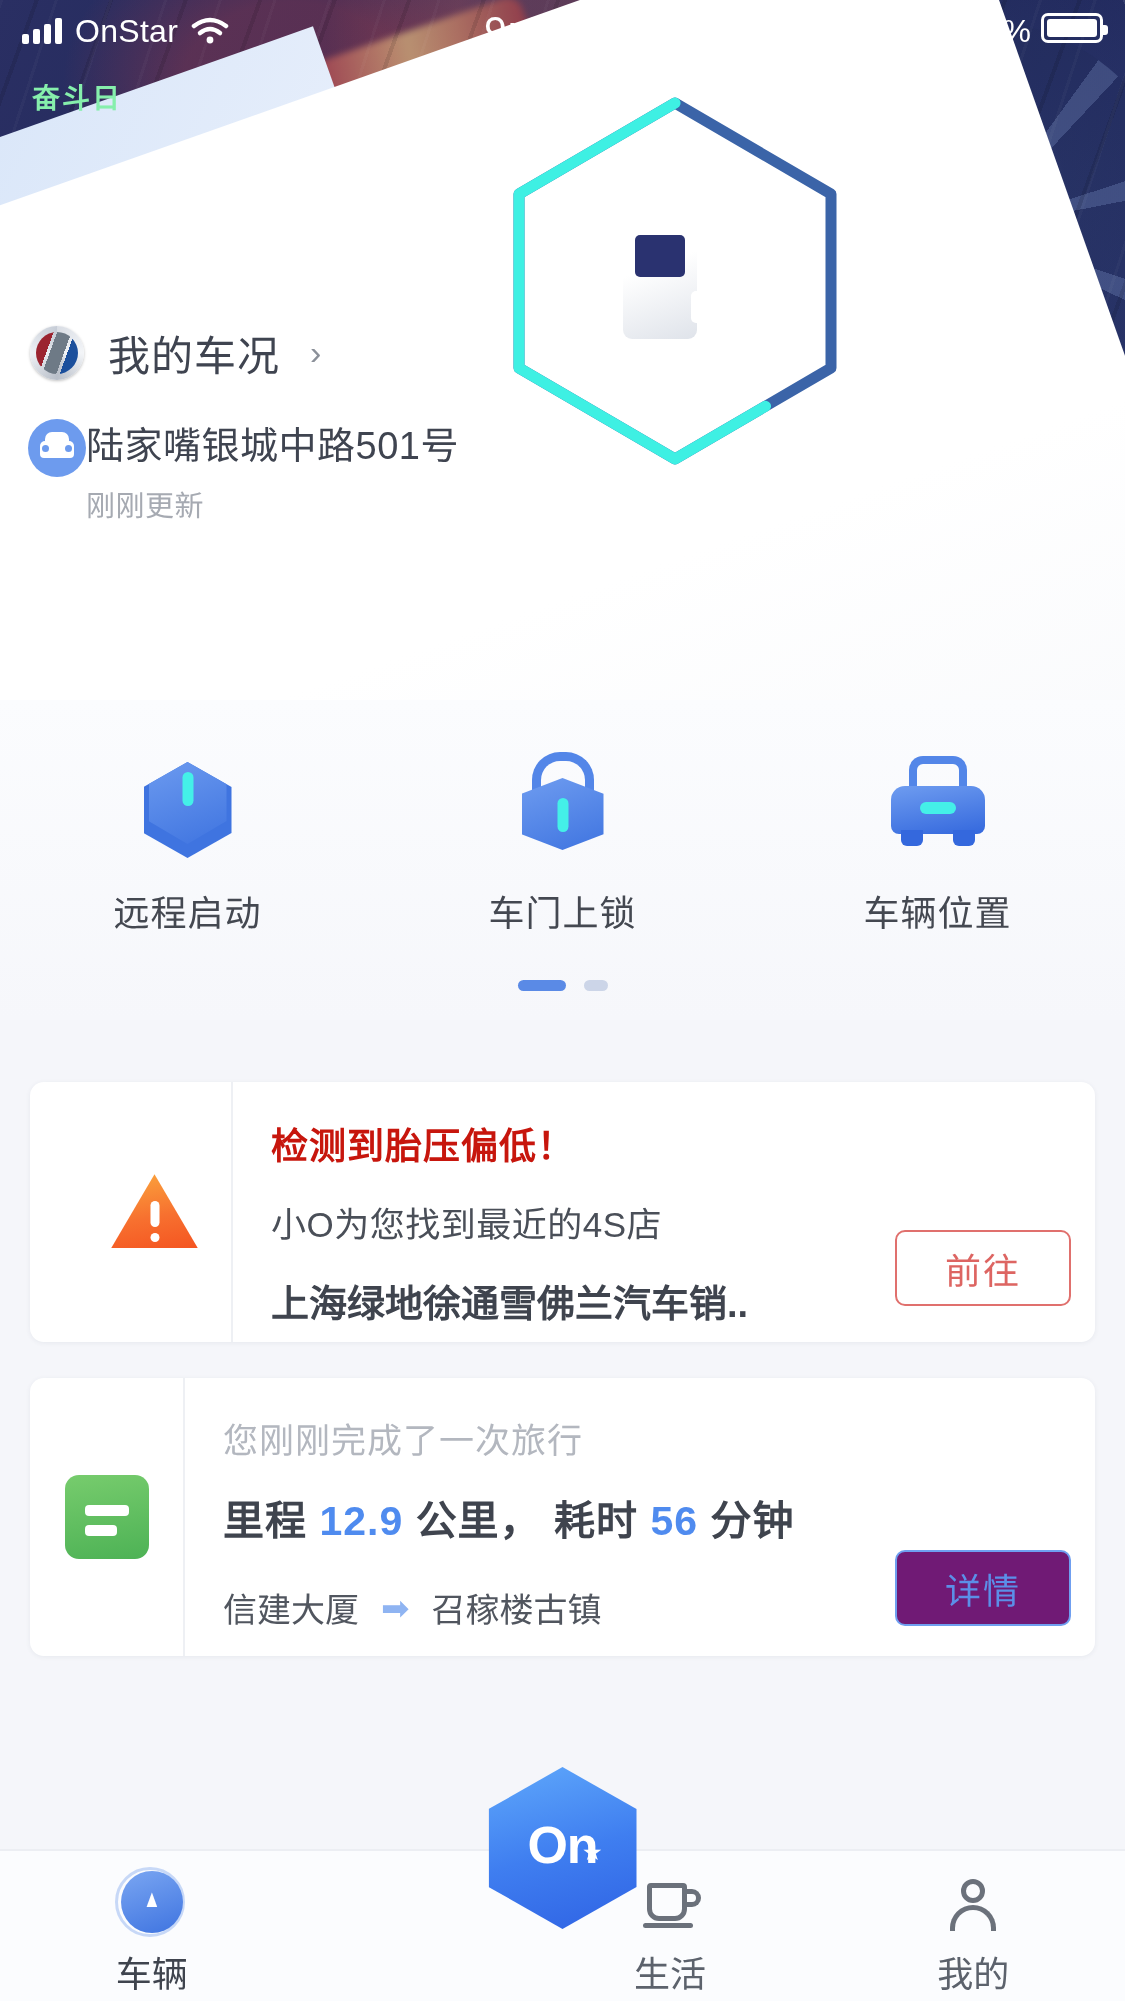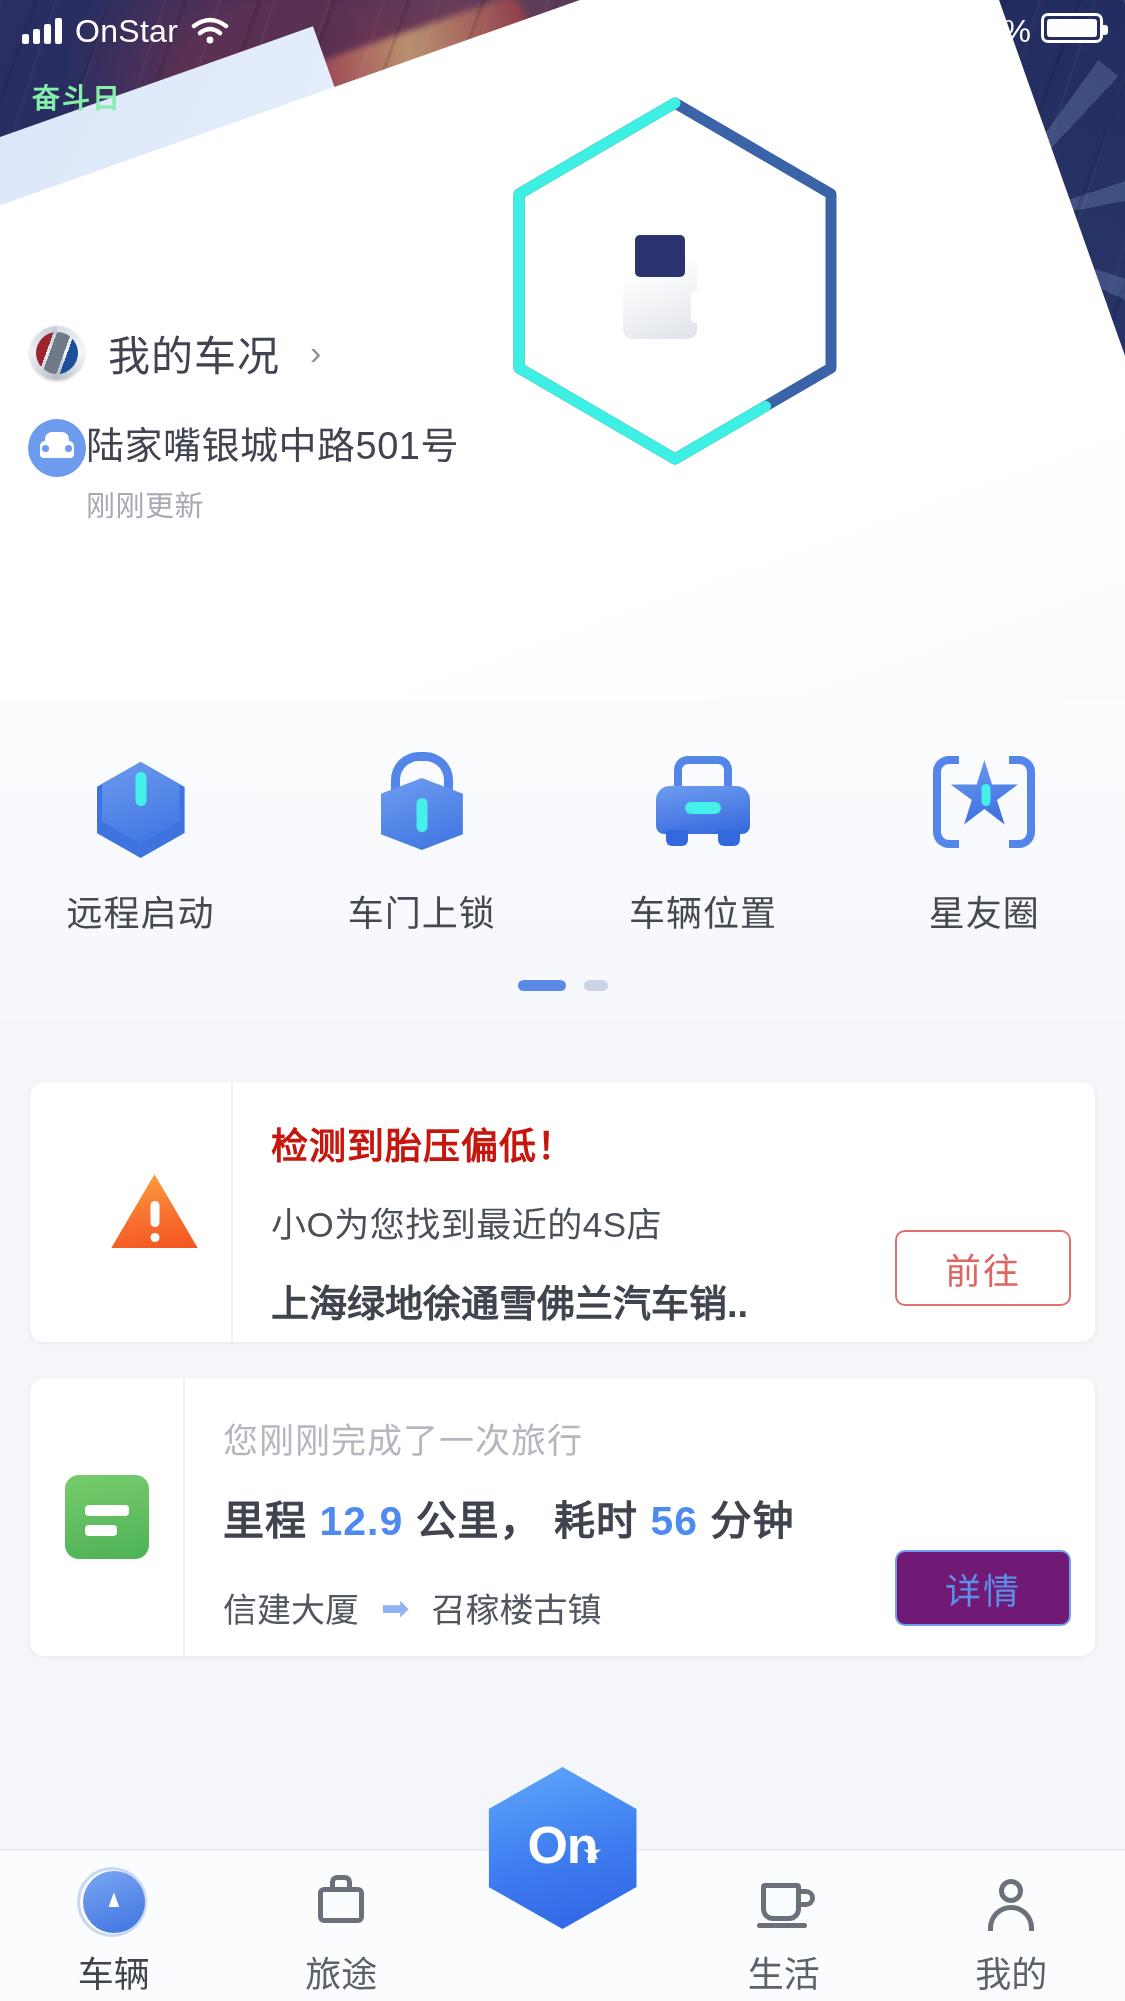--- a/index.html
+++ b/index.html
@@ -64,21 +64,21 @@
 
   
   .statusbar{ position:absolute; left:0; top:0; width:1125px; height:62px;
     display:flex; align-items:center; color:#fff; z-index:9; }
   .sb-left{ display:flex; align-items:center; gap:13px; padding-left:22px; }
   .bars{ display:flex; align-items:flex-end; gap:4px; height:26px;}
   .bars i{ display:block; width:7px; background:#fff; border-radius:2px;}
   .bars i:nth-child(1){height:10px}.bars i:nth-child(2){height:15px}
   .bars i:nth-child(3){height:20px}.bars i:nth-child(4){height:26px}
   .carrier{ font-size:32px; letter-spacing:.3px;}
-  .sb-center{ flex:1; text-align:center; font-size:24px; margin-left:-30px;}
+  .sb-center{ flex:1; text-align:center; font-size:41px; margin-left:-30px;}
   .sb-right{ display:flex; align-items:flex-start; gap:10px; padding-right:22px; font-size:32px;}
   .bt{ font-size:33px; line-height:1;}
   .batt{ width:62px; height:30px; border:3px solid #fff; border-radius:7px; position:relative;}
   .batt::before{ content:""; position:absolute; left:3px; top:3px; right:3px; bottom:3px;
     background:#fff; border-radius:3px;}
   .batt::after{ content:""; position:absolute; right:-8px; top:9px; width:5px; height:10px;
     background:#fff; border-radius:0 3px 3px 0;}
 
   .app-title{ position:absolute; left:32px; top:76px; color:#86efac; font-size:28px;
     font-weight:600; letter-spacing:2px; z-index:9;}
@@ -352,29 +352,20 @@
     <div class="qa-ico">
       <div class="car-roof"></div>
       <div class="car-body"></div>
       <div class="car-wl"></div>
         <div class="car-wr"></div>
       <div class="cyandash" style="top:54px"></div>
     </div>
     <div class="qa-label">车辆位置</div>
   </div>
 
-  <div class="qa">
-    <div class="qa-ico">
-      <div class="brk-l"></div>
-        <div class="brk-r"></div>
-      <div class="star"></div>
-      <div class="cyanbar" style="left:57px;top:36px;width:9px;height:22px"></div>
-    </div>
-    <div class="qa-label">星友圈</div>
-  </div>
 </div>
 
 <div class="dots">
   <span class="dot-on"></span>
   <span class="dot-off"></span>
 </div>
 
 <div class="card" id="alert-card">
   <div class="card-icobox">
     <div class="warn-tri">
@@ -418,27 +409,20 @@
 
 <div class="tabbar">
   <div class="tab">
     <div class="tab-ico">
       <div class="veh-ring"></div>
         <div class="veh"></div>
     </div>
     <div class="tab-label active">车辆</div>
   </div>
 
-  <div class="tab">
-    <div class="tab-ico">
-      <div class="bag-h"></div>
-        <div class="bag"></div>
-    </div>
-    <div class="tab-label">旅途</div>
-  </div>
 
   <div class="spacer"></div>
 
   <div class="tab">
     <div class="tab-ico">
       <div class="cup"></div>
         <div class="cup-hd"></div>
         <div class="cup-base"></div>
     </div>
     <div class="tab-label">生活</div>

